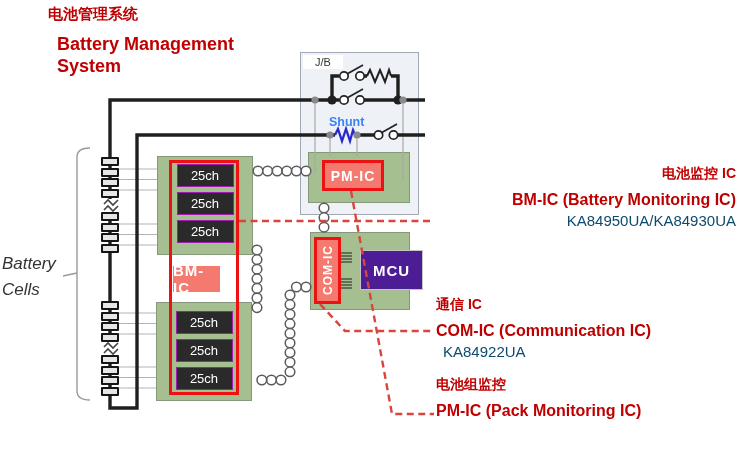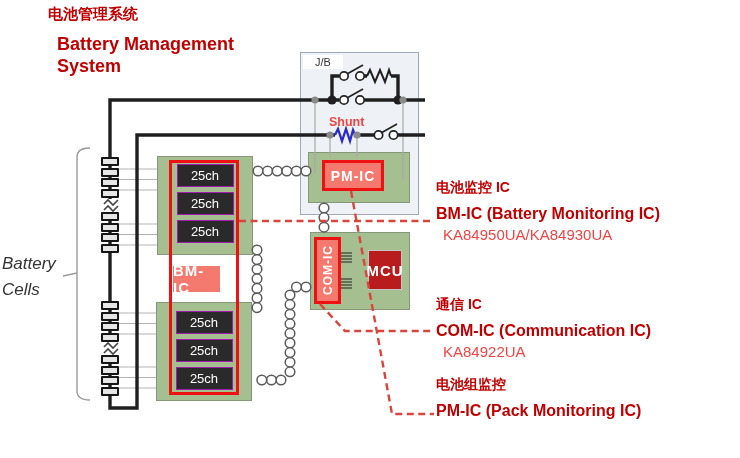--- a/index.html
+++ b/index.html
@@ -6,52 +6,52 @@
   body{font-family:"Liberation Sans","DejaVu Sans",sans-serif;}
   #canvas{position:relative;width:740px;height:458px;background:#fff;overflow:hidden;}
   .abs{position:absolute;}
   
   .title-zh{left:48px;top:5px;font-size:15px;font-weight:bold;color:#c00000;z-index:9;}
   .title-en{left:57px;top:33px;width:215px;font-size:18px;font-weight:bold;color:#c00000;line-height:22px;z-index:9;}
   .cells-label{left:2px;top:251px;width:66px;font-size:17px;font-style:italic;color:#333;line-height:26px;z-index:9;}
   
   .jb-box{left:300px;top:52px;width:117px;height:161px;background:#eef1f6;border:1px solid #a3a9b4;z-index:1;}
   .jb-label{left:303px;top:55px;background:#fff;color:#333;font-size:11px;padding:1px 12px;z-index:8;}
-  .shunt-label{left:329px;top:115px;color:#ef4444;font-size:12.5px;font-weight:bold;z-index:8;}
+  .shunt-label{left:329px;top:115px;color:#3b82f6;font-size:12.5px;font-weight:bold;z-index:8;}
   
   .green{background:#a6bf90;border:1px solid #85997a;box-sizing:border-box;z-index:2;}
   .gb-top{left:157px;top:156px;width:96px;height:99px;display:flex;flex-direction:column;align-items:center;padding-top:7px;gap:5px;}
   .gb-bot{left:156px;top:302px;width:96px;height:99px;display:flex;flex-direction:column;align-items:center;padding-top:8px;gap:5px;}
   .gb-pm{left:308px;top:152px;width:102px;height:51px;}
   .gb-com{left:310px;top:232px;width:100px;height:78px;}
   .chbox{width:57px;height:23px;background:#2a2a2a;border:1px solid #a21caf;box-sizing:border-box;
          color:#fff;font-size:13px;display:flex;align-items:center;justify-content:center;}
   
   .red-outline{left:169px;top:160px;width:70px;height:235px;border:3px solid #ee1111;box-sizing:border-box;z-index:3;}
   .bmic{left:173px;top:266px;width:47px;height:26px;background:#f4796f;color:#fff;font-weight:bold;font-size:15px;
         letter-spacing:1px;display:flex;align-items:center;justify-content:center;z-index:3;}
   .pmic{left:322px;top:160px;width:62px;height:31px;background:#f4796f;border:3px solid #ee1111;box-sizing:border-box;
         color:#fff;font-weight:bold;font-size:14px;letter-spacing:1px;display:flex;align-items:center;justify-content:center;z-index:4;}
   .comic{left:314px;top:237px;width:27px;height:67px;background:#f4796f;border:3px solid #ee1111;box-sizing:border-box;
         color:#fff;font-weight:bold;font-size:12px;letter-spacing:1px;display:flex;align-items:center;justify-content:center;
         writing-mode:vertical-rl;transform:rotate(180deg);z-index:4;}
-  .mcu{left:368px;top:250px;width:34px;height:40px;background:#b91c1c;border:1px solid #c4c4c4;box-sizing:border-box;
+  .mcu{left:360px;top:250px;width:63px;height:40px;background:#4c1d95;border:1px solid #c4c4c4;box-sizing:border-box;
         color:#fff;font-weight:bold;font-size:15px;letter-spacing:1px;display:flex;align-items:center;justify-content:center;z-index:4;}
   
   .cellstack{left:101px;width:19px;display:flex;flex-direction:column;gap:1.5px;z-index:8;}
   .cs-a{top:157px;} .cs-b{top:212px;} .cs-c{top:301px;} .cs-d{top:355px;}
   .cell{width:18px;height:9px;background:#e6e6e6;border:2px solid #151515;border-radius:1px;box-sizing:border-box;}
   
   .overlay{left:0;top:0;z-index:6;pointer-events:none;}
   
   .anno{width:300px;z-index:9;}
-  .anno-1{left:436px;top:179px;} .anno-2{left:436px;top:296px;} .anno-3{left:436px;top:376px;}
+  .anno-1{left:436px;top:165px;text-align:right;} .anno-2{left:436px;top:296px;} .anno-3{left:436px;top:376px;}
   .anno-heading{font-size:14px;font-weight:bold;color:#c00000;margin-bottom:8px;}
   .anno-name{font-size:16px;font-weight:bold;color:#bf0000;margin-bottom:3px;}
-  .anno-part{font-size:15px;color:#ef4444;margin-left:7px;}
+  .anno-part{font-size:15px;color:#0c4a6e;margin-left:7px;}
 </style>
 </head>
 <body>
 
 <div id="canvas">
 
   <div class="abs title-en">Battery Management System</div>
   <div class="abs title-zh">电池管理系统</div>
   <div class="abs cells-label">Battery Cells</div>
 

